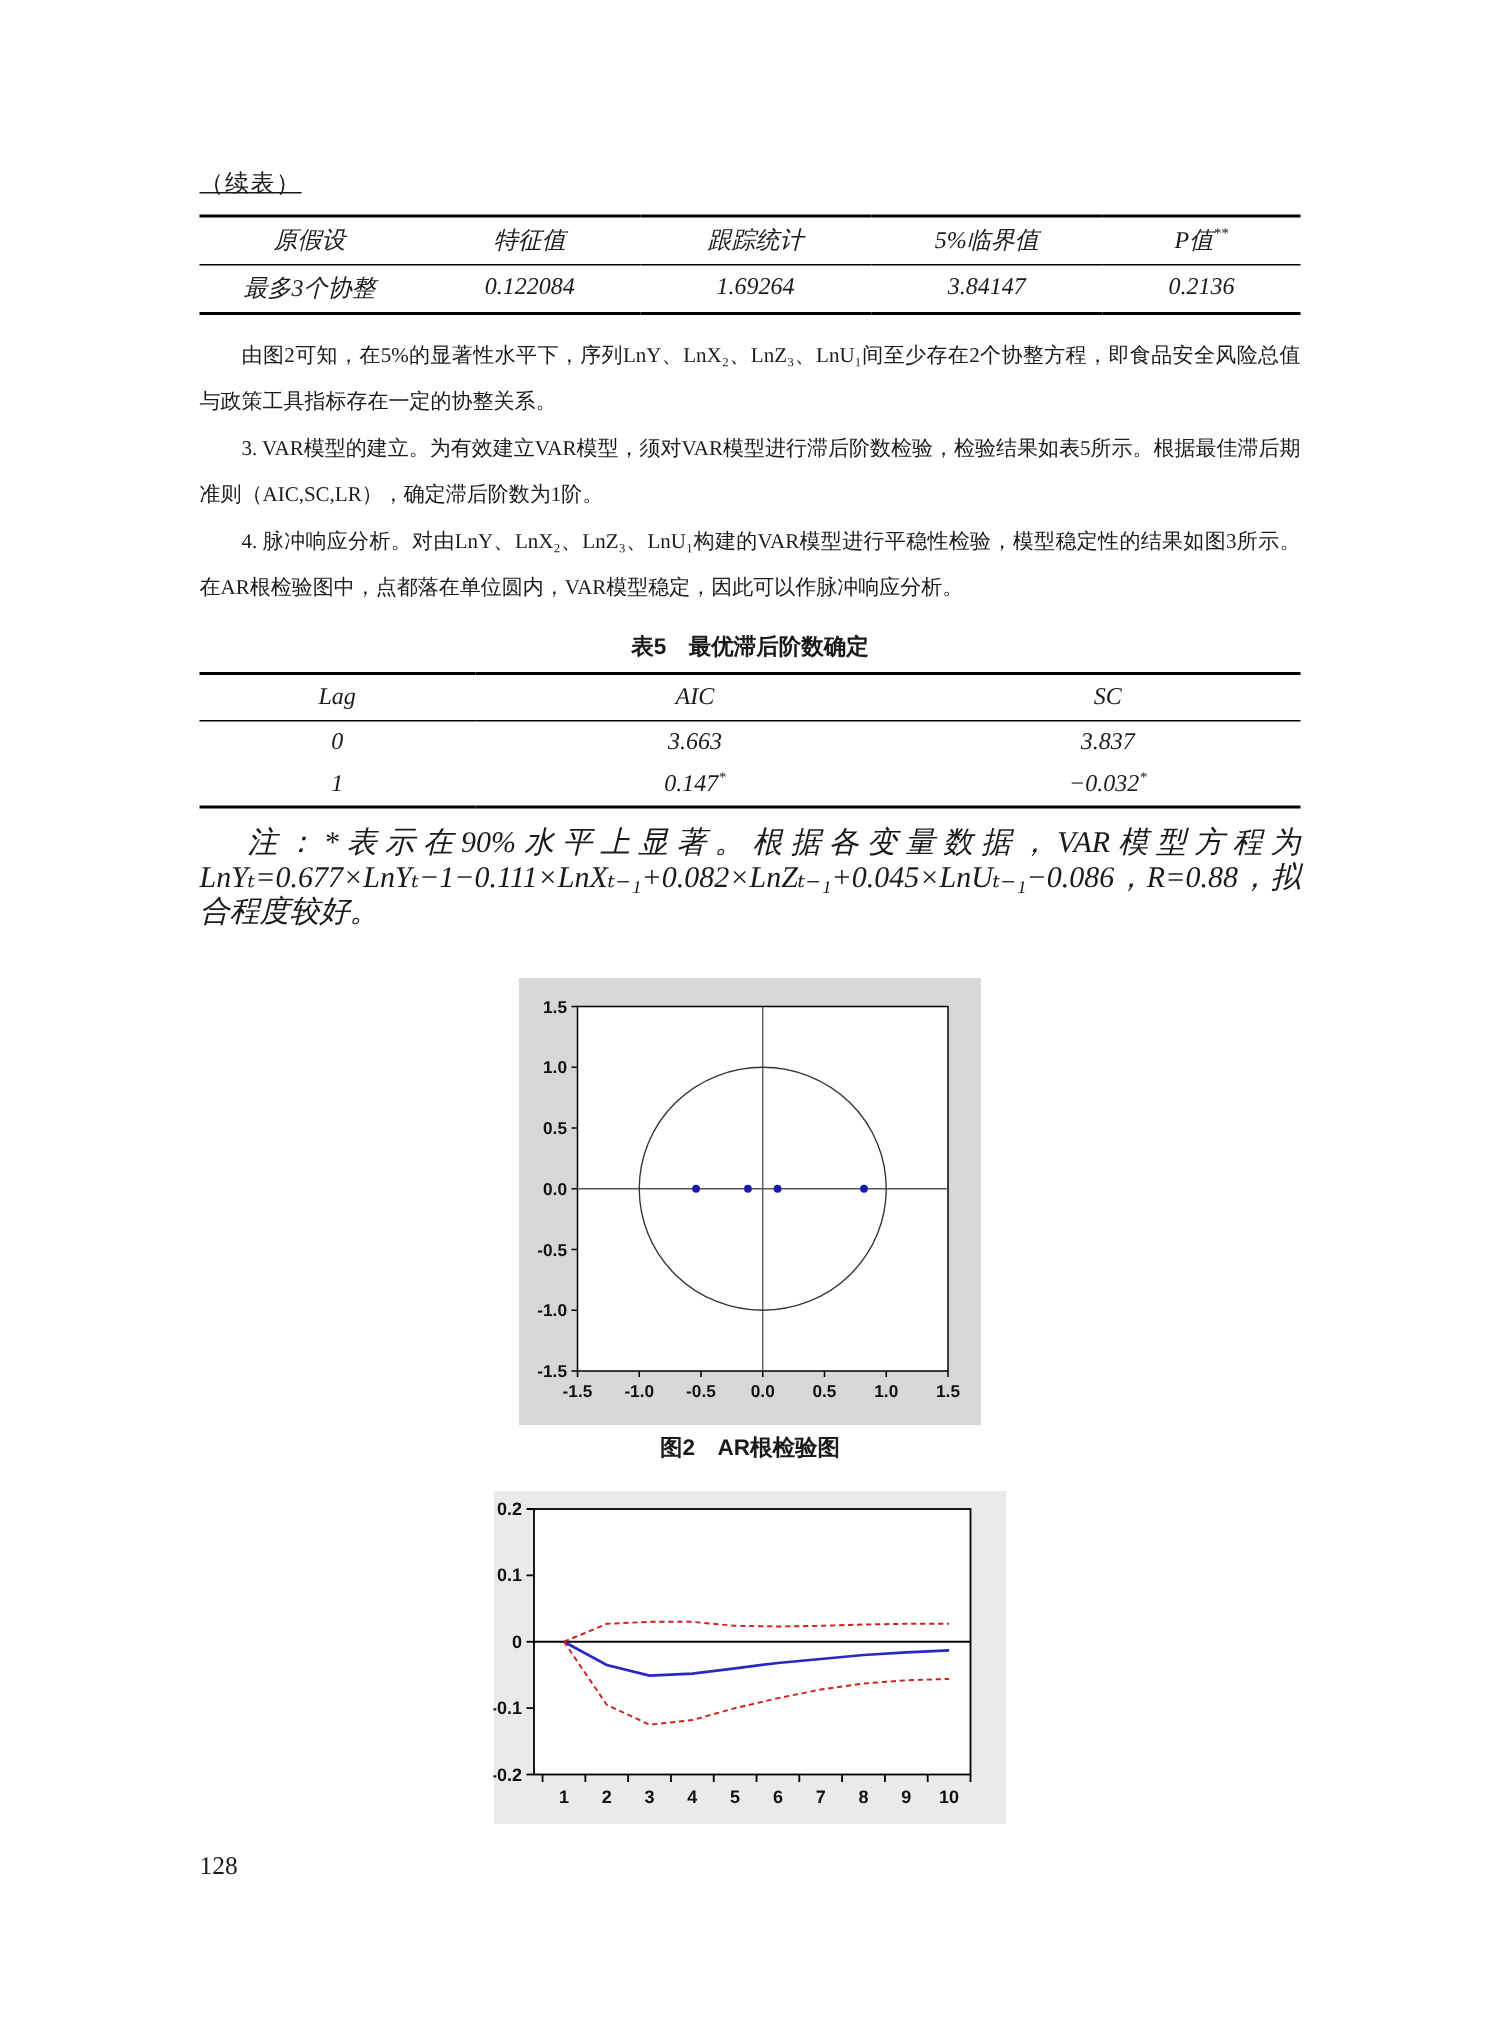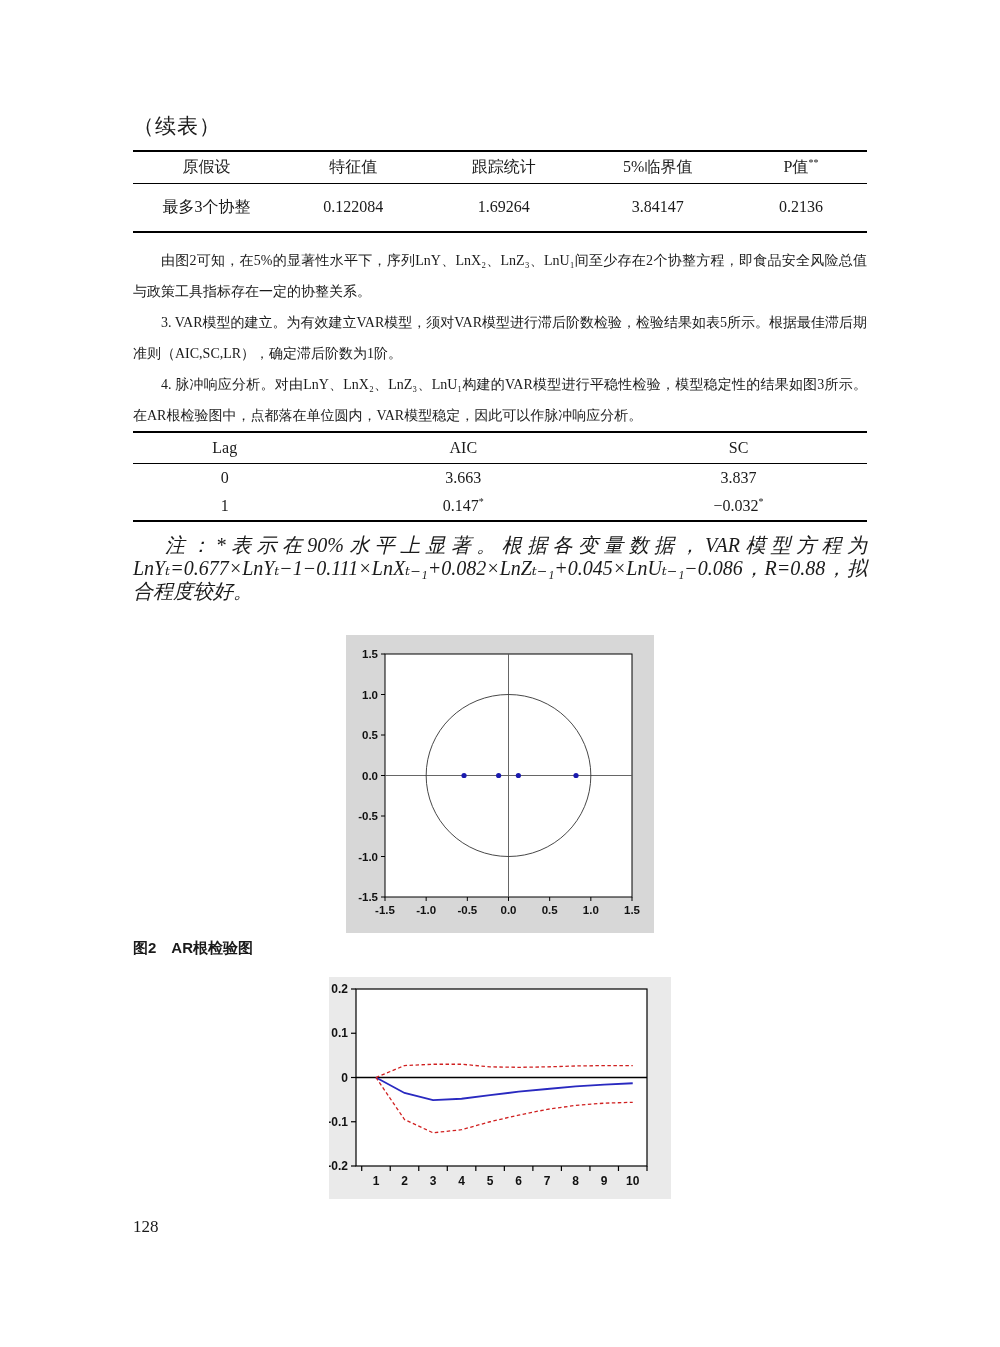--- a/index.html
+++ b/index.html
@@ -4,46 +4,46 @@
 <style>
   * { margin:0; padding:0; box-sizing:border-box; }
   html,body { background:#ffffff; }
   body {
     width:1000px; height:1347px; position:relative;
     font-family:"Liberation Serif", "DejaVu Serif", serif;
     color:#1a1a1a;
   }
   .page { padding:112px 133px 0 133px; width:1000px; }
 
-  .continued-label { font-size:21px; letter-spacing:1px; margin-bottom:10px; }
+  .continued-label { font-size:16px; letter-spacing:1px; margin-bottom:10px;text-decoration:underline; }
 
   table { border-collapse:collapse; width:100%; }
-  .tbl { border-top:2px solid #000; border-bottom:2px solid #000; }
+  .tbl { border-top:2px solid #000; border-bottom:2px solid #000;font-style:italic; }
   .tbl th { font-weight:normal; font-size:16px; height:32px; text-align:center;
             border-bottom:1px solid #000; }
-  .tbl td { font-size:16px; height:49px; text-align:center; }
+  .tbl td { font-size:16px; height:33px; text-align:center; }
   sup { font-size:10px; }
 
   .para { font-size:14px; line-height:31px; text-align:justify; }
   .para.indent { text-indent:2em; }
   .p-first { margin-top:12px; }
 
   .tbl-caption { text-align:center; font-family:"Liberation Sans","DejaVu Sans",sans-serif;
     font-weight:bold; font-size:15px; margin-top:14px; margin-bottom:7px; }
   .tbl2 th { height:31px;margin-top:16px; }
   .tbl2 td { height:29px; }
 
   .note { font-size:20px; line-height:23px; font-style:italic; text-align:justify;
     text-indent:1.6em; margin-top:12px; }
 
   .fig-wrap { display:flex; justify-content:center; }
   .fig2-wrap { margin-top:32px; }
   .fig3-wrap { margin-top:19px; }
   .fig-panel { line-height:0; }
-  .fig-caption { font-family:"Liberation Sans","DejaVu Sans",sans-serif;
+  .fig-caption { text-align:center; font-family:"Liberation Sans","DejaVu Sans",sans-serif;
     font-weight:bold; font-size:15px; margin-top:6px; }
   .mid-para { margin-top:14px; }
 
   .page-number { font-size:17px; margin-top:18px; }
 
   svg text { font-family:"Liberation Sans","DejaVu Sans",sans-serif; }
 </style>
 </head>
 <body>
 
@@ -76,20 +76,21 @@
         <td>3.84147</td>
         <td>0.2136</td>
       </tr>
     </tbody>
   </table>
 
   <p class="para indent p-first">由图2可知，在5%的显著性水平下，序列LnY、LnX₂、LnZ₃、LnU₁间至少存在2个协整方程，即食品安全风险总值与政策工具指标存在一定的协整关系。</p>
   <p class="para indent">3. VAR模型的建立。为有效建立VAR模型，须对VAR模型进行滞后阶数检验，检验结果如表5所示。根据最佳滞后期准则（AIC,SC,LR），确定滞后阶数为1阶。</p>
   <p class="para indent">4. 脉冲响应分析。对由LnY、LnX₂、LnZ₃、LnU₁构建的VAR模型进行平稳性检验，模型稳定性的结果如图3所示。在AR根检验图中，点都落在单位圆内，VAR模型稳定，因此可以作脉冲响应分析。</p>
 
+  <div class="tbl-caption">表5　最优滞后阶数确定</div>
 
   <table class="tbl tbl2">
     <colgroup>
         <col style="width:25%">
         <col style="width:40%">
         <col style="width:35%">
       </colgroup>
     <thead>
       <tr>
         <th>Lag</th>

